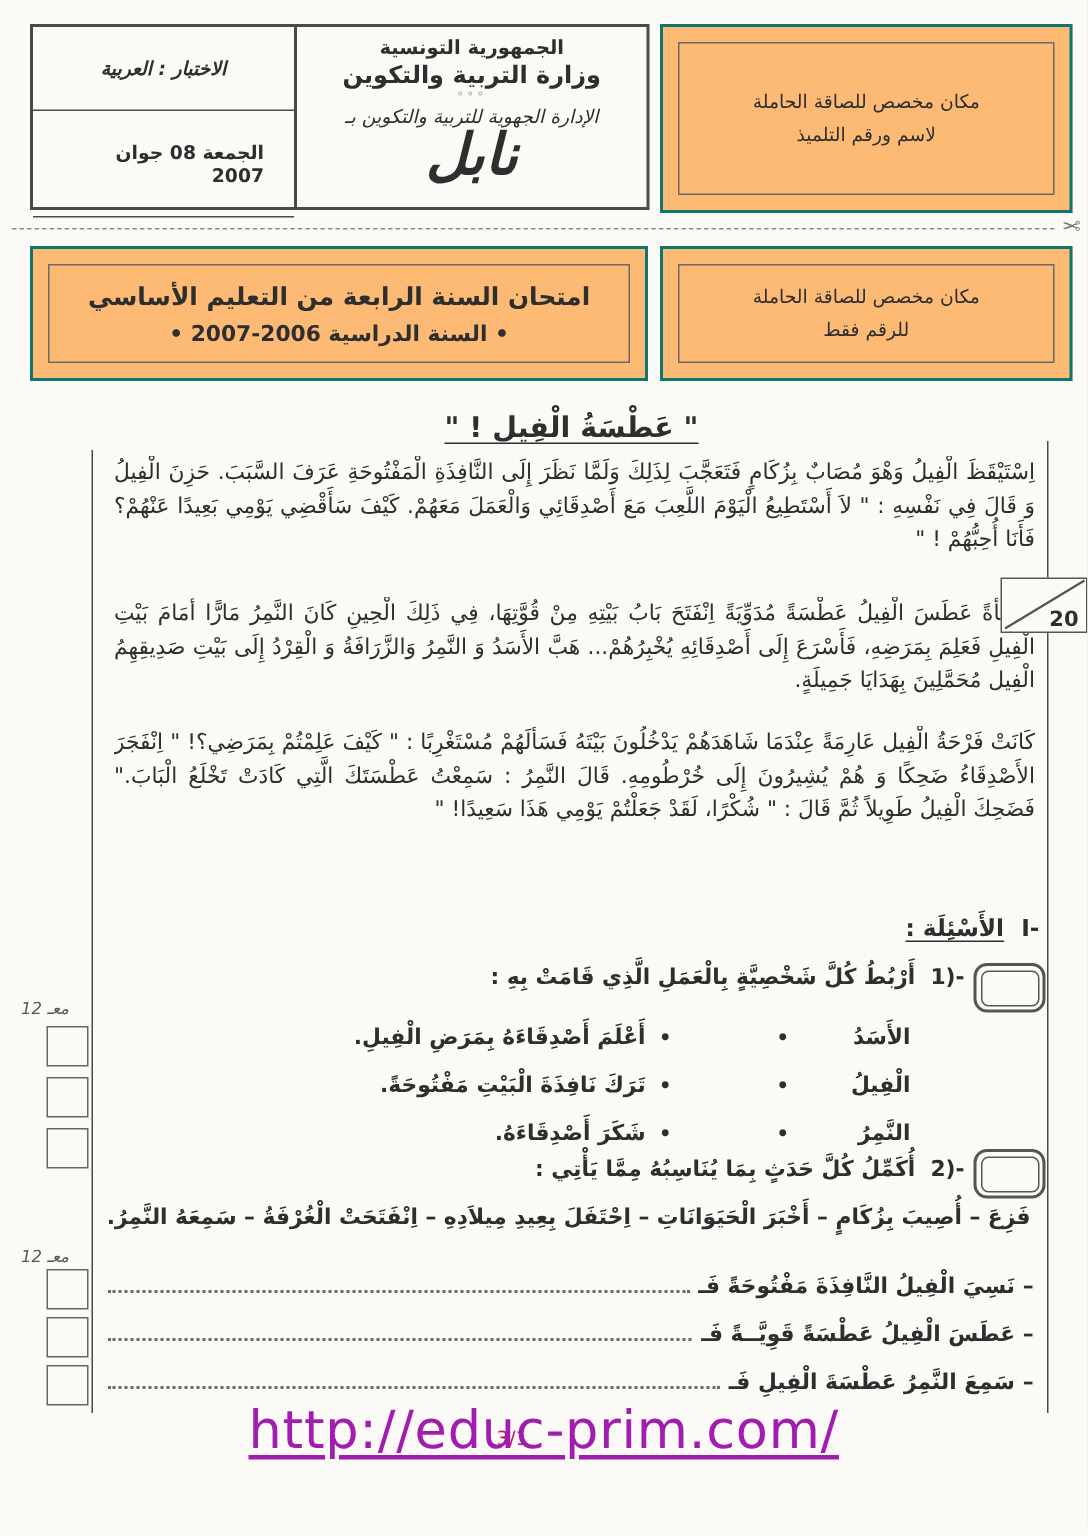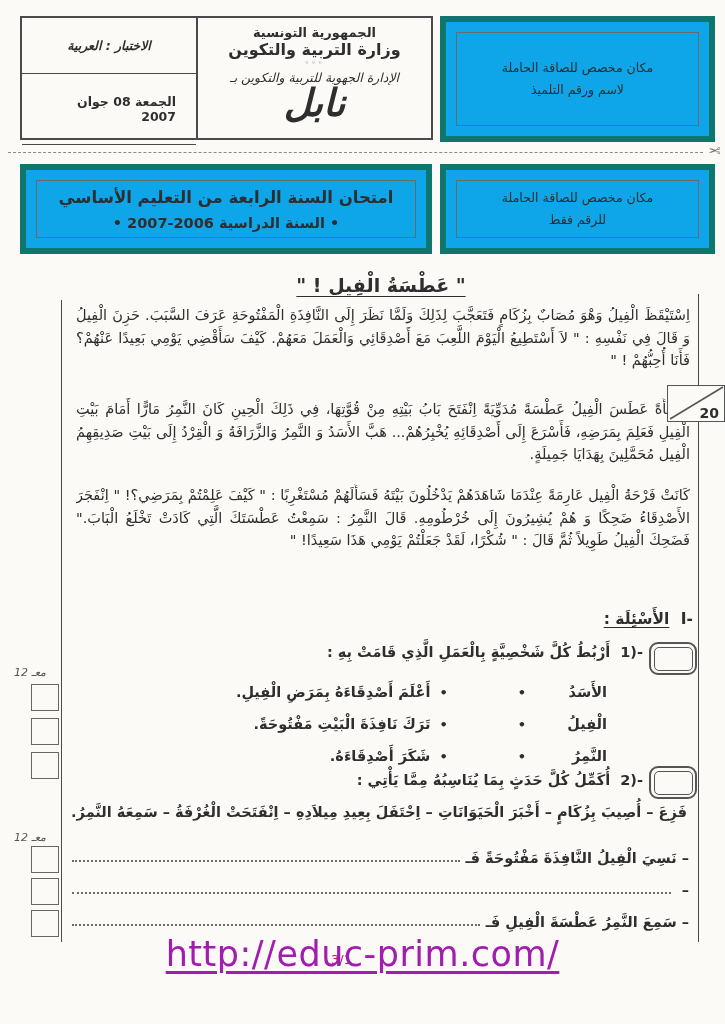--- a/index.html
+++ b/index.html
@@ -21,21 +21,21 @@
   }
   .exam-table .info-cell:last-child { border-bottom:none; }
   .hand { font-style:italic; }
   .ministry-col { flex:1; display:flex; flex-direction:column; align-items:center; padding-top:7px; direction:rtl; }
   .ministry-col .l1 { font-size:13px; font-weight:bold; }
   .ministry-col .l2 { font-size:16px; font-weight:bold; }
   .ministry-col .stars { font-size:8px; letter-spacing:2px; color:#555; line-height:8px; }
   .ministry-col .l3 { font-size:12.5px; font-weight:normal; font-style:italic; margin-top:3px; }
   .ministry-col .region { font-size:38px; font-weight:bold; font-style:italic; line-height:40px; margin-top:-2px; }
   .sticker-box {
-    position:absolute; border:6px solid #0f766e; padding:10px; background:#0ea5e9;
+    position:absolute; border:2px solid #0f766e; padding:10px; background:#fdba74;
   }
   .sticker-inner {
     width:100%; height:100%; border:1.5px solid #6a6a6a;
     display:flex; flex-direction:column; align-items:center; justify-content:center;
     font-size:12.5px; line-height:22px;
   }
   .sticker-name { top:16px; left:440px; width:275px; height:126px; }
   
   .cutline { position:absolute; top:152px; left:8px; width:695px; border-top:1.5px dashed #8a8a8a; }
   .scissors { position:absolute; top:142px; right:4px; font-size:15px; color:#777; transform:scaleX(-1); }
@@ -206,20 +206,21 @@
 
   <div class="wordbank">فَزِعَ – أُصِيبَ بِزُكَامٍ – أَخْبَرَ الْحَيَوَانَاتِ – اِحْتَفَلَ بِعِيدِ مِيلاَدِهِ – اِنْفَتَحَتْ الْغُرْفَةُ – سَمِعَهُ النَّمِرُ.</div>
 
   <div class="fill f1">
     <span>–</span>&nbsp;
     <span>نَسِيَ الْفِيلُ النَّافِذَةَ مَفْتُوحَةً فَـ</span>
     <span class="lead"></span>
   </div>
   <div class="fill f2">
     <span>–</span>&nbsp;
+    <span>عَطَسَ الْفِيلُ عَطْسَةً قَوِيَّــةً فَـ</span>
     <span class="lead"></span>
   </div>
   <div class="fill f3">
     <span>–</span>&nbsp;
     <span>سَمِعَ النَّمِرُ عَطْسَةَ الْفِيلِ فَـ</span>
     <span class="lead"></span>
   </div>
 
   <div class="mlabel ml1">معـ 12</div>
   <div class="sq sqa1"></div>

